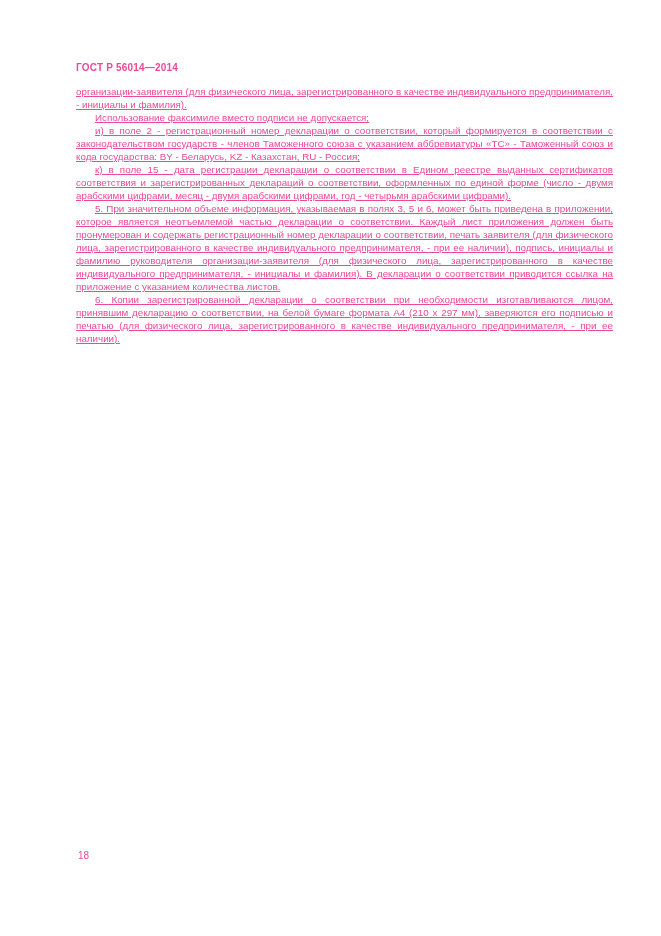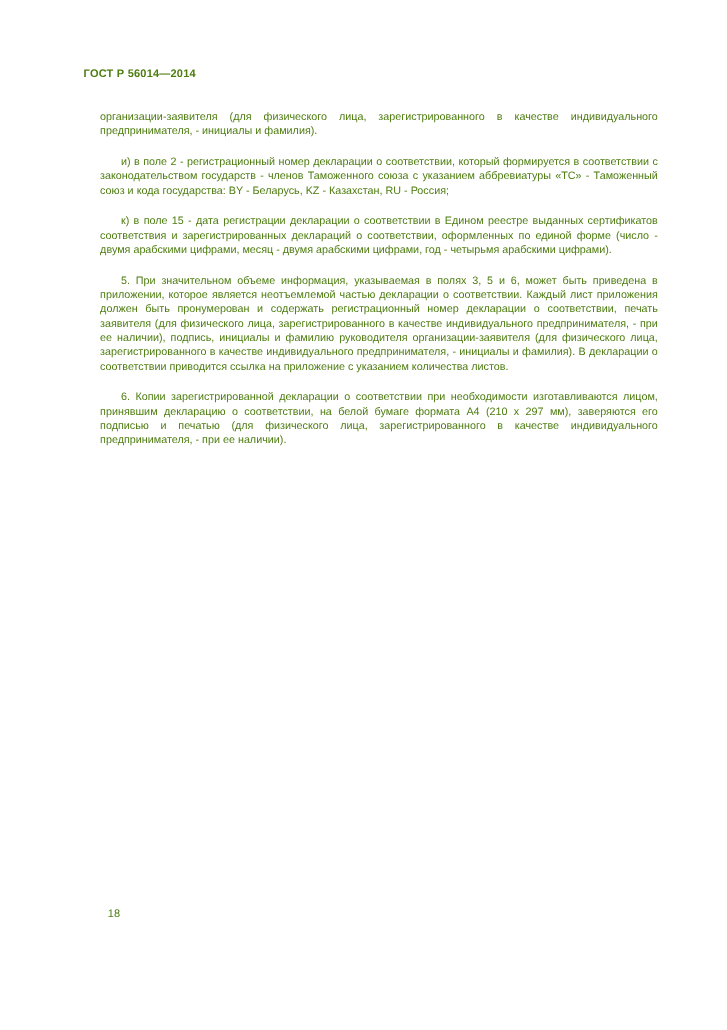--- a/index.html
+++ b/index.html
@@ -6,21 +6,21 @@
     margin: 0;
     padding: 0;
     background: #ffffff;
   }
   .page {
     position: relative;
     width: 661px;
     height: 936px;
     background: #ffffff;
     font-family: "Liberation Sans", sans-serif;
-    color: #4d7c0f;
+    color: #ec4899;
     overflow: hidden;
   }
   .doc-header {
     position: absolute;
     left: 76px;
     top: 62px;
     font-size: 10px;
     font-weight: bold;
     letter-spacing: 0.2px;
     white-space: nowrap;
@@ -28,43 +28,44 @@
   .text-block {
     position: absolute;
     left: 76px;
     top: 85px;
     width: 537px;
     font-size: 9.8px;
     line-height: 13px;
     text-align: justify;
   }
   .text-block p {
-    margin: 15px;
+    margin: 0;
     padding: 0;
+    text-decoration: underline;
   }
   .text-block p.indent {
     text-indent: 19px;
   }
   .page-number {
     position: absolute;
     left: 78px;
-    top: 826px;
+    top: 850px;
     font-size: 10px;
-    margin-left: 20px;
   }
 </style>
 </head>
 <body>
 
 <div class="page">
 
   <div class="doc-header">ГОСТ Р 56014—2014</div>
 
   <div class="text-block">
     <p>организации-заявителя (для физического лица, зарегистрированного в качестве индивидуального предпринимателя, - инициалы и фамилия).</p>
+    <p class="indent">Использование факсимиле вместо подписи не допускается;</p>
     <p class="indent">и) в поле 2 - регистрационный номер декларации о соответствии, который формируется в соответствии с законодательством государств - членов Таможенного союза с указанием аббревиатуры «ТС» - Таможенный союз и кода государства: BY - Беларусь, KZ - Казахстан, RU - Россия;</p>
     <p class="indent">к) в поле 15 - дата регистрации декларации о соответствии в Едином реестре выданных сертификатов соответствия и зарегистрированных деклараций о соответствии, оформленных по единой форме (число - двумя арабскими цифрами, месяц - двумя арабскими цифрами, год - четырьмя арабскими цифрами).</p>
     <p class="indent">5. При значительном объеме информация, указываемая в полях 3, 5 и 6, может быть приведена в приложении, которое является неотъемлемой частью декларации о соответствии. Каждый лист приложения должен быть пронумерован и содержать регистрационный номер декларации о соответствии, печать заявителя (для физического лица, зарегистрированного в качестве индивидуального предпринимателя, - при ее наличии), подпись, инициалы и фамилию руководителя организации-заявителя (для физического лица, зарегистрированного в качестве индивидуального предпринимателя, - инициалы и фамилия). В декларации о соответствии приводится ссылка на приложение с указанием количества листов.</p>
     <p class="indent">6. Копии зарегистрированной декларации о соответствии при необходимости изготавливаются лицом, принявшим декларацию о соответствии, на белой бумаге формата А4 (210 х 297 мм), заверяются его подписью и печатью (для физического лица, зарегистрированного в качестве индивидуального предпринимателя, - при ее наличии).</p>
   </div>
 
   <div class="page-number">18</div>
 
 </div>
 

